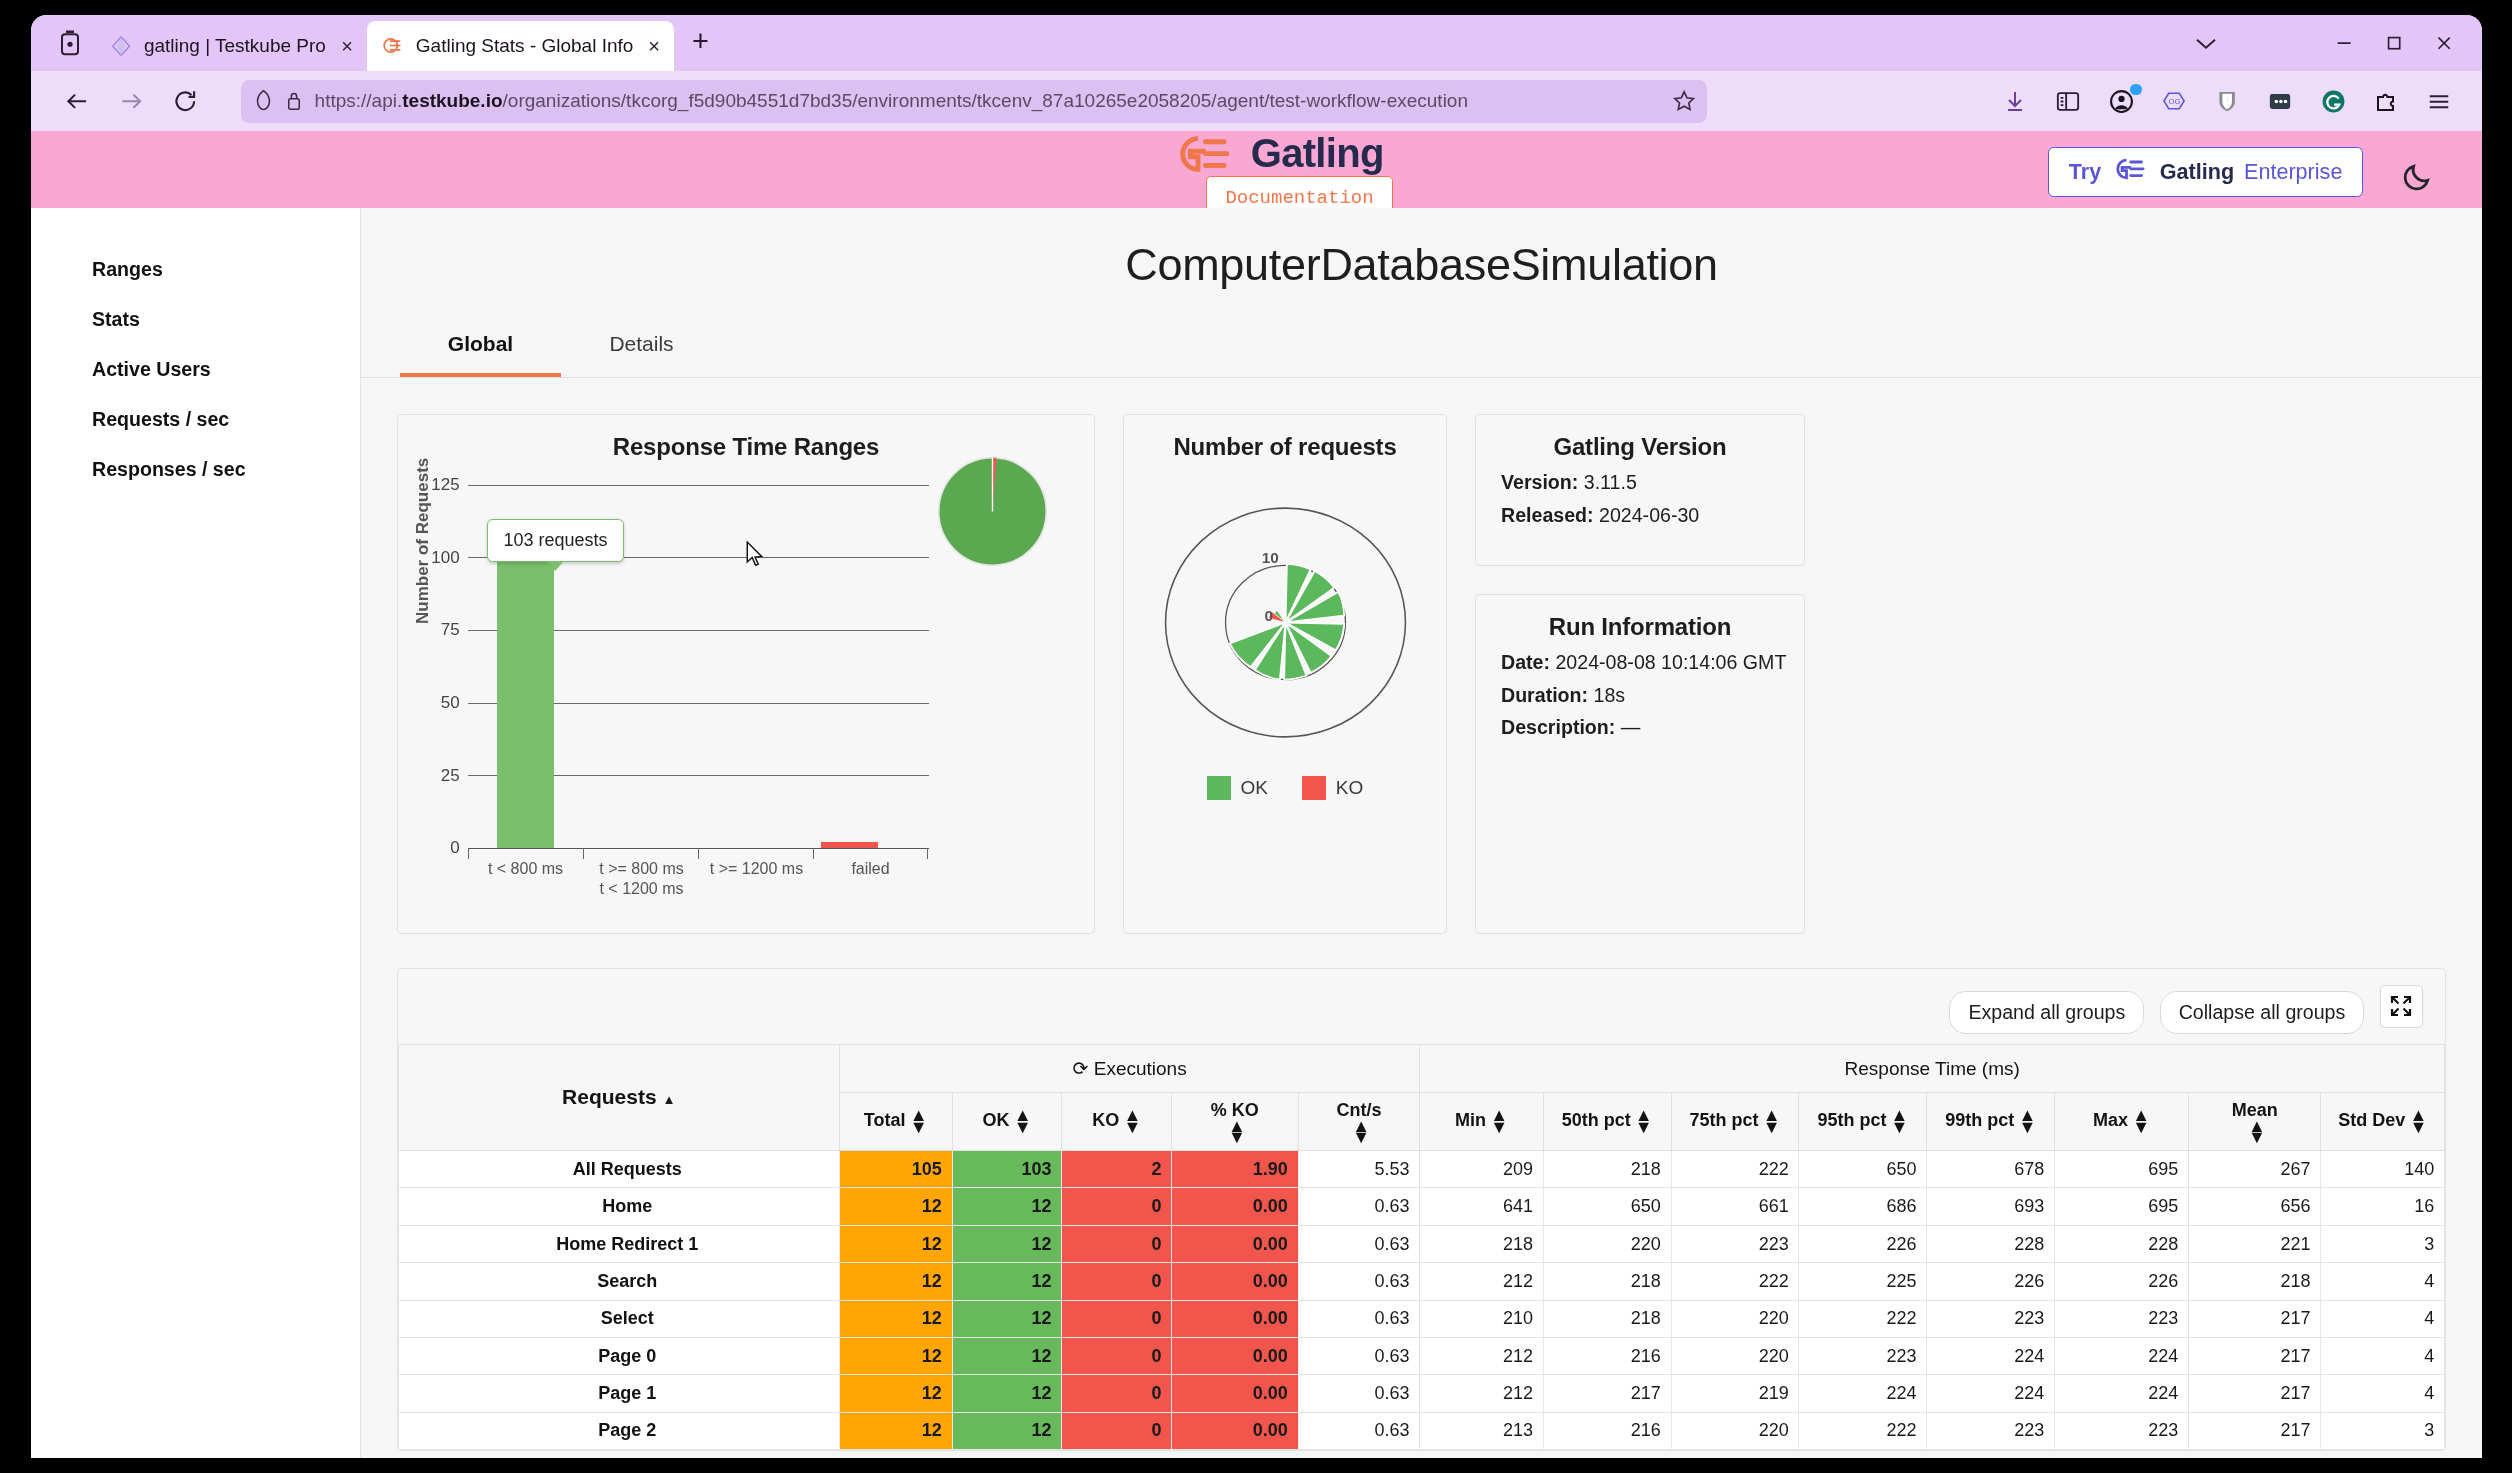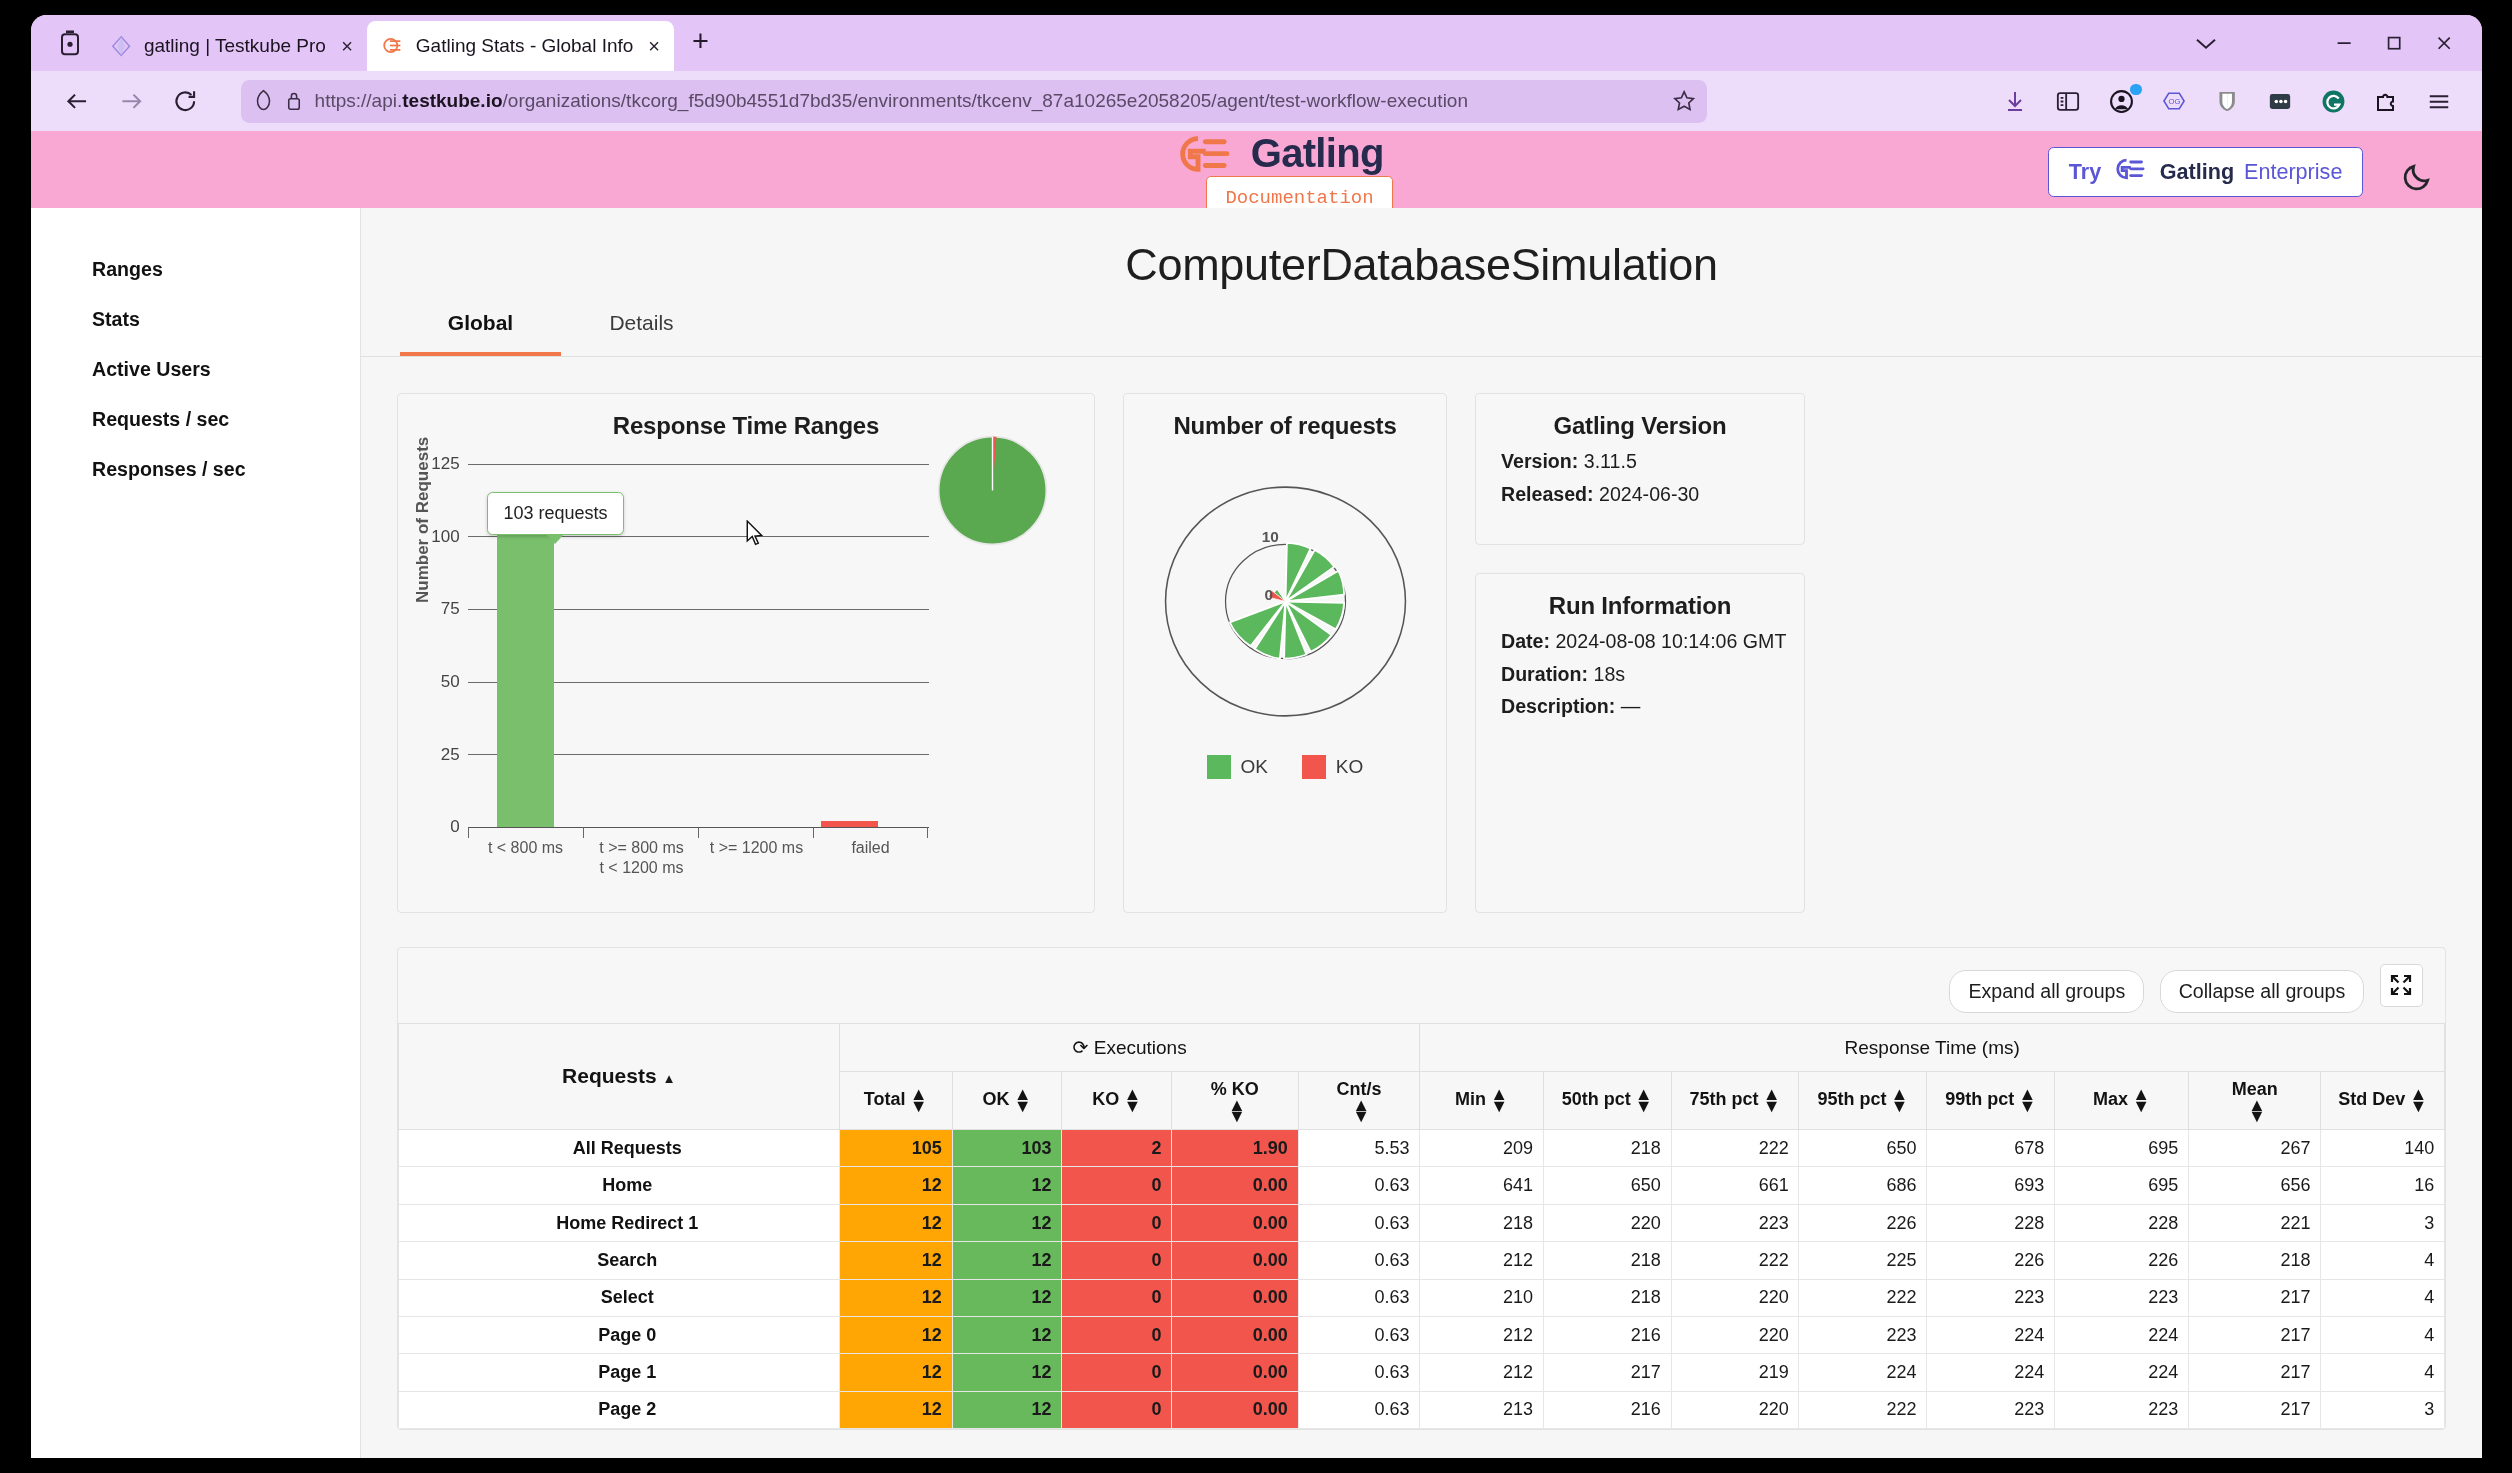--- a/index.html
+++ b/index.html
@@ -201,21 +201,21 @@
   }
   #sim-title {
     text-align: center;
     font-size: 45px;
     font-weight: 400;
     color: #1e1e1e;
     padding-top: 31px;
     letter-spacing: -0.3px;
   }
   #tabs-row {
-    margin-top: 14px;
+    margin-top: 35px;
     padding-left: 39px;
     display: flex;
     border-bottom: 0.7px solid #e0e0e0;
   }
   .ptab {
     font-size: 21px;
     color: #3b3b3b;
     padding: 5.6px 0 17px 0;
     width: 161px;
     text-align: center;
@@ -282,21 +282,21 @@
   .gridline { position: absolute; height: 1.4px; background: #6b6b6b; }
   .xtick {
     position: absolute;
     font-size: 16px;
     color: #555;
     text-align: center;
     width: 147px;
   }
   #tooltip-box {
     position: absolute;
-    left: 89px; top: 98px;
+    left: 89px; top: 104px;
     background: #ffffff;
     border: 1.4px solid #7ac06c;
     border-radius: 5.6px;
     padding: 9.8px 15.4px;
     font-size: 18px;
     color: #222;
     box-shadow: 0 1.4px 3.5px rgba(0,0,0,.18);
     z-index: 5;
   }
   #tooltip-arrow {

